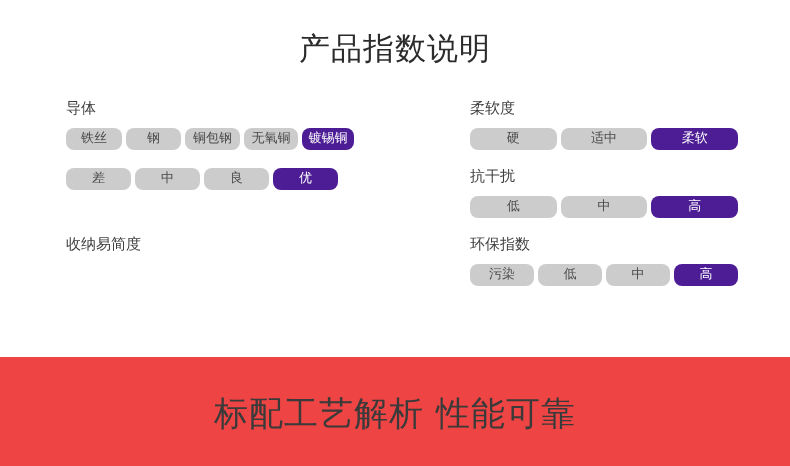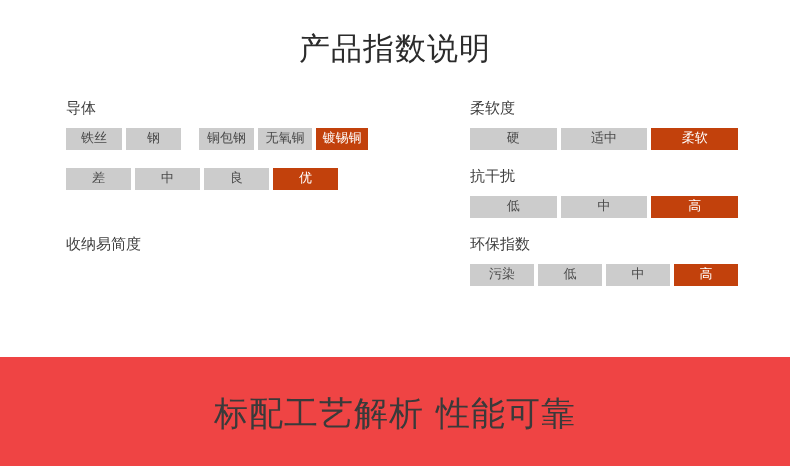--- a/index.html
+++ b/index.html
@@ -80,31 +80,32 @@
     flex: 1 1 0;
     height: 22px;
     line-height: 22px;
     text-align: center;
     font-size: 13px;
     background: #cccccc;
     color: #4a4a4a;
     white-space: nowrap;
     overflow: hidden;
     box-sizing: border-box;
+    border-radius: 8px;
   }
   .opt.active {
-    background: #c2410c;
+    background: #4c1d95;
     color: #ffffff;
   }
 
   
   .btn-row.conductor .opt { flex: 0 0 auto; }
   .btn-row.conductor .opt.w1 { width: 56px; }
   .btn-row.conductor .opt.w2 { width: 55px; }
-  .btn-row.conductor .opt.w3 { width: 55px; margin-left: 14px; }
+  .btn-row.conductor .opt.w3 { width: 55px; }
   .btn-row.conductor .opt.w4 { width: 54px; }
   .btn-row.conductor .opt.w5 { width: 52px; }
 
   
   .banner {
     position: absolute;
     left: 0;
     top: 357px;
     width: 790px;
     height: 109px;

